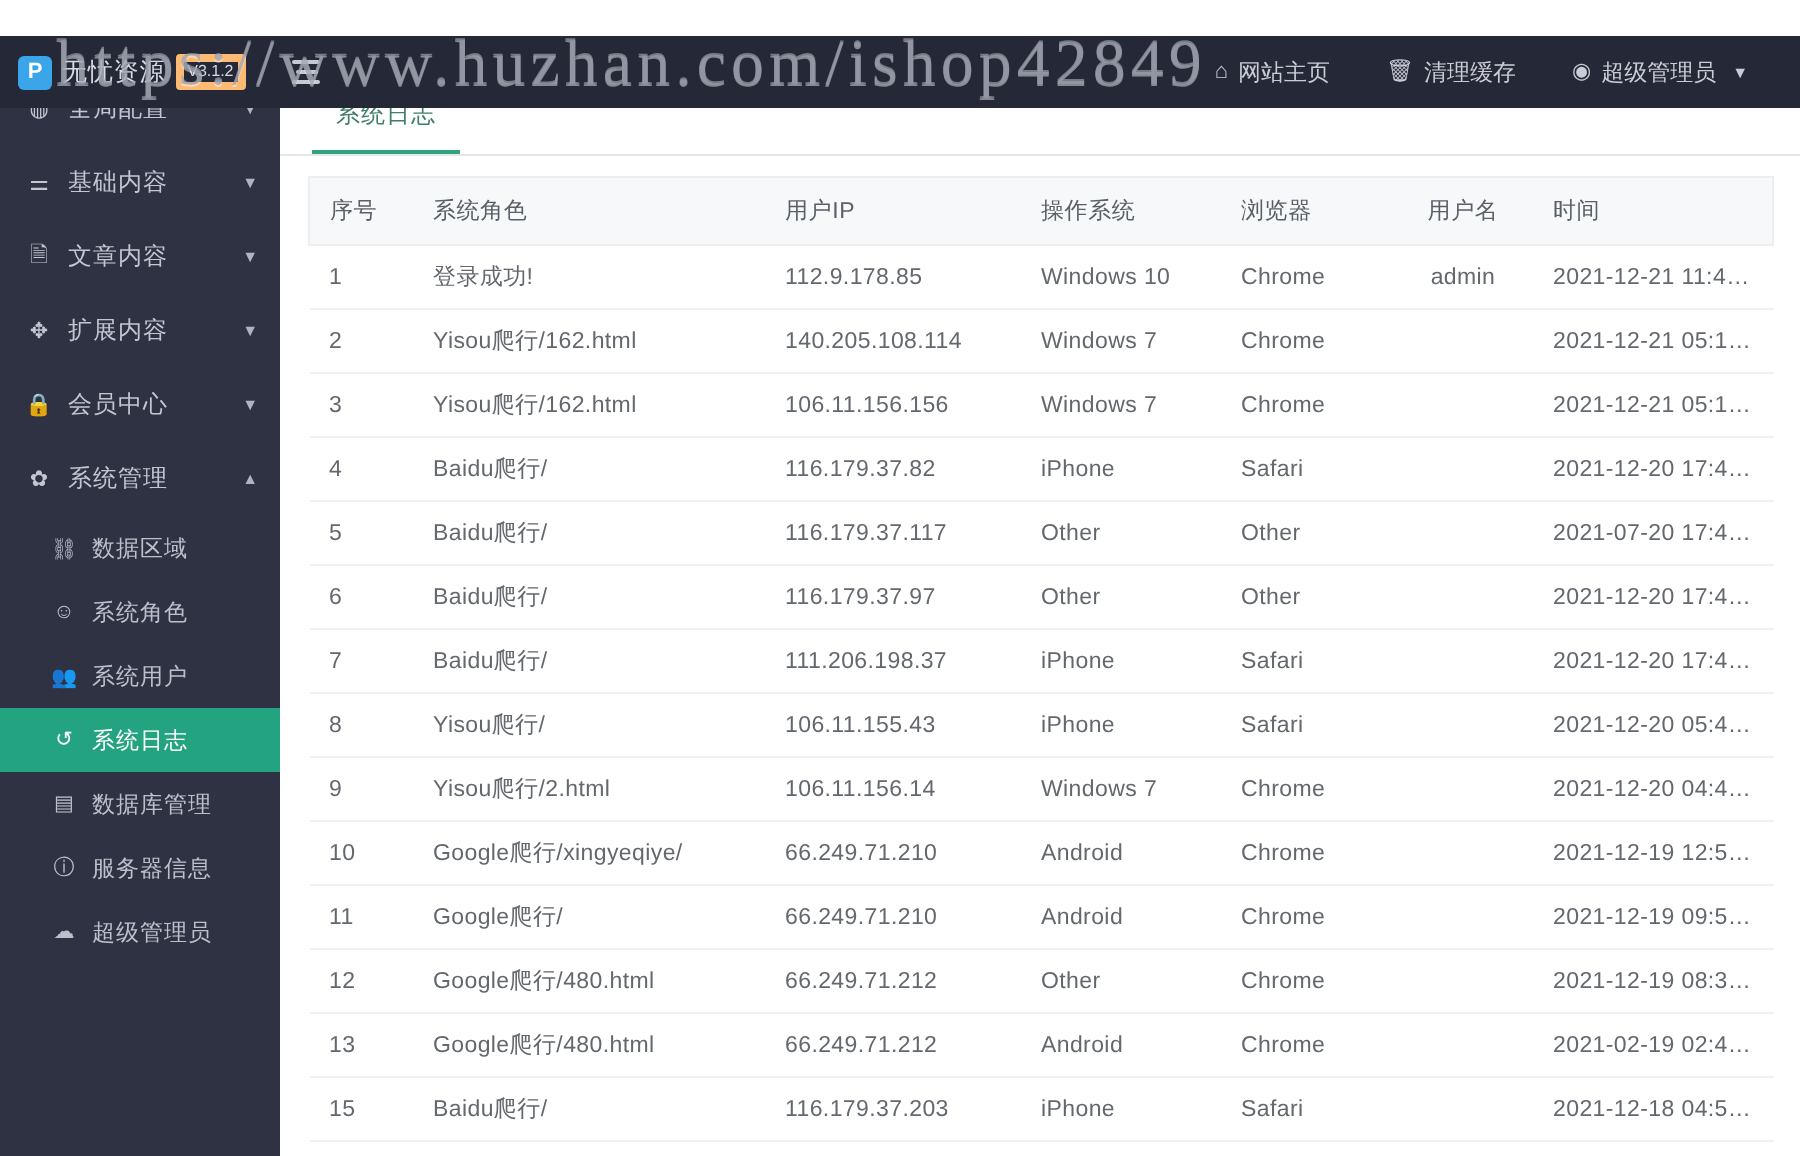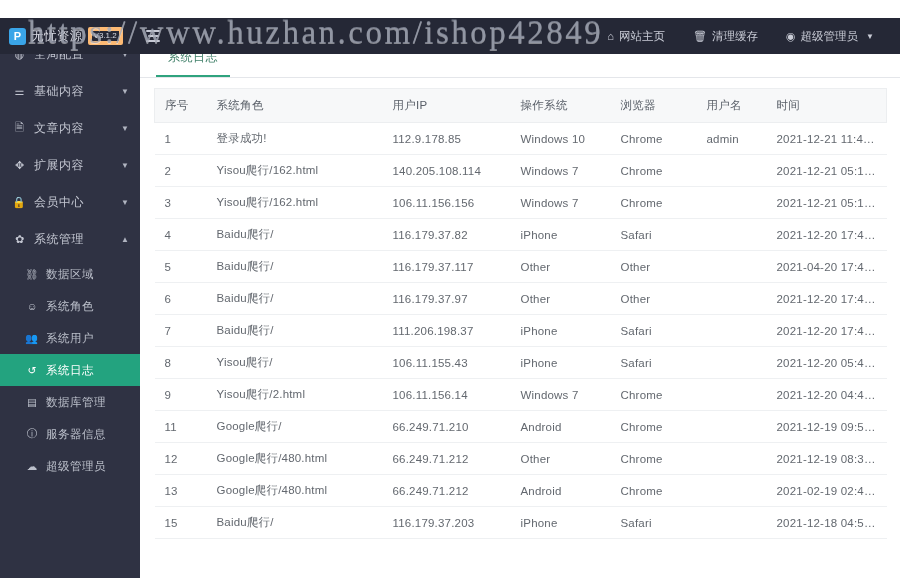--- a/index.html
+++ b/index.html
@@ -115,21 +115,21 @@
   }
   thead th:first-child { border-left: 1px solid #eceef0; }
   thead th:last-child  { border-right: 1px solid #eceef0; }
   tbody td {
     font-size: 11.5px; color: #63686f; padding: 8px 10px;
     border-bottom: 1px solid #eef0f2; white-space: nowrap;
     overflow: hidden; text-overflow: ellipsis; letter-spacing: .2px;
   }
 
   .c0 { width: 52px; } .c1 { width: 176px; } .c2 { width: 128px; }
-  .c3 { width: 100px; } .c4 { width: 86px; }  .c5 { width: 70px; }
+  .c3 { width: 100px; } .c4 { width: 86px; }  .c5 { width: 70px; text-align: center; }
   .c6 { width: 120px; }
 </style>
 </head>
 <body>
 
 <div id="app">
 
   <div class="topbar">
     <div class="brand">
       <span class="brand-logo"></span>
@@ -279,21 +279,21 @@
               <td class="c5"></td>
               <td class="c6">2021-12-20 17:44:58</td>
             </tr>
             <tr>
               <td class="c0">5</td>
               <td class="c1">Baidu爬行/</td>
               <td class="c2">116.179.37.117</td>
               <td class="c3">Other</td>
               <td class="c4">Other</td>
               <td class="c5"></td>
-              <td class="c6">2021-04-20 17:44:46</td>
+              <td class="c6">2021-07-20 17:44:46</td>
             </tr>
             <tr>
               <td class="c0">6</td>
               <td class="c1">Baidu爬行/</td>
               <td class="c2">116.179.37.97</td>
               <td class="c3">Other</td>
               <td class="c4">Other</td>
               <td class="c5"></td>
               <td class="c6">2021-12-20 17:44:45</td>
             </tr>
@@ -318,20 +318,29 @@
             <tr>
               <td class="c0">9</td>
               <td class="c1">Yisou爬行/2.html</td>
               <td class="c2">106.11.156.14</td>
               <td class="c3">Windows 7</td>
               <td class="c4">Chrome</td>
               <td class="c5"></td>
               <td class="c6">2021-12-20 04:44:08</td>
             </tr>
             <tr>
+              <td class="c0">10</td>
+              <td class="c1">Google爬行/xingyeqiye/</td>
+              <td class="c2">66.249.71.210</td>
+              <td class="c3">Android</td>
+              <td class="c4">Chrome</td>
+              <td class="c5"></td>
+              <td class="c6">2021-12-19 12:50:36</td>
+            </tr>
+            <tr>
               <td class="c0">11</td>
               <td class="c1">Google爬行/</td>
               <td class="c2">66.249.71.210</td>
               <td class="c3">Android</td>
               <td class="c4">Chrome</td>
               <td class="c5"></td>
               <td class="c6">2021-12-19 09:52:38</td>
             </tr>
             <tr>
               <td class="c0">12</td>

